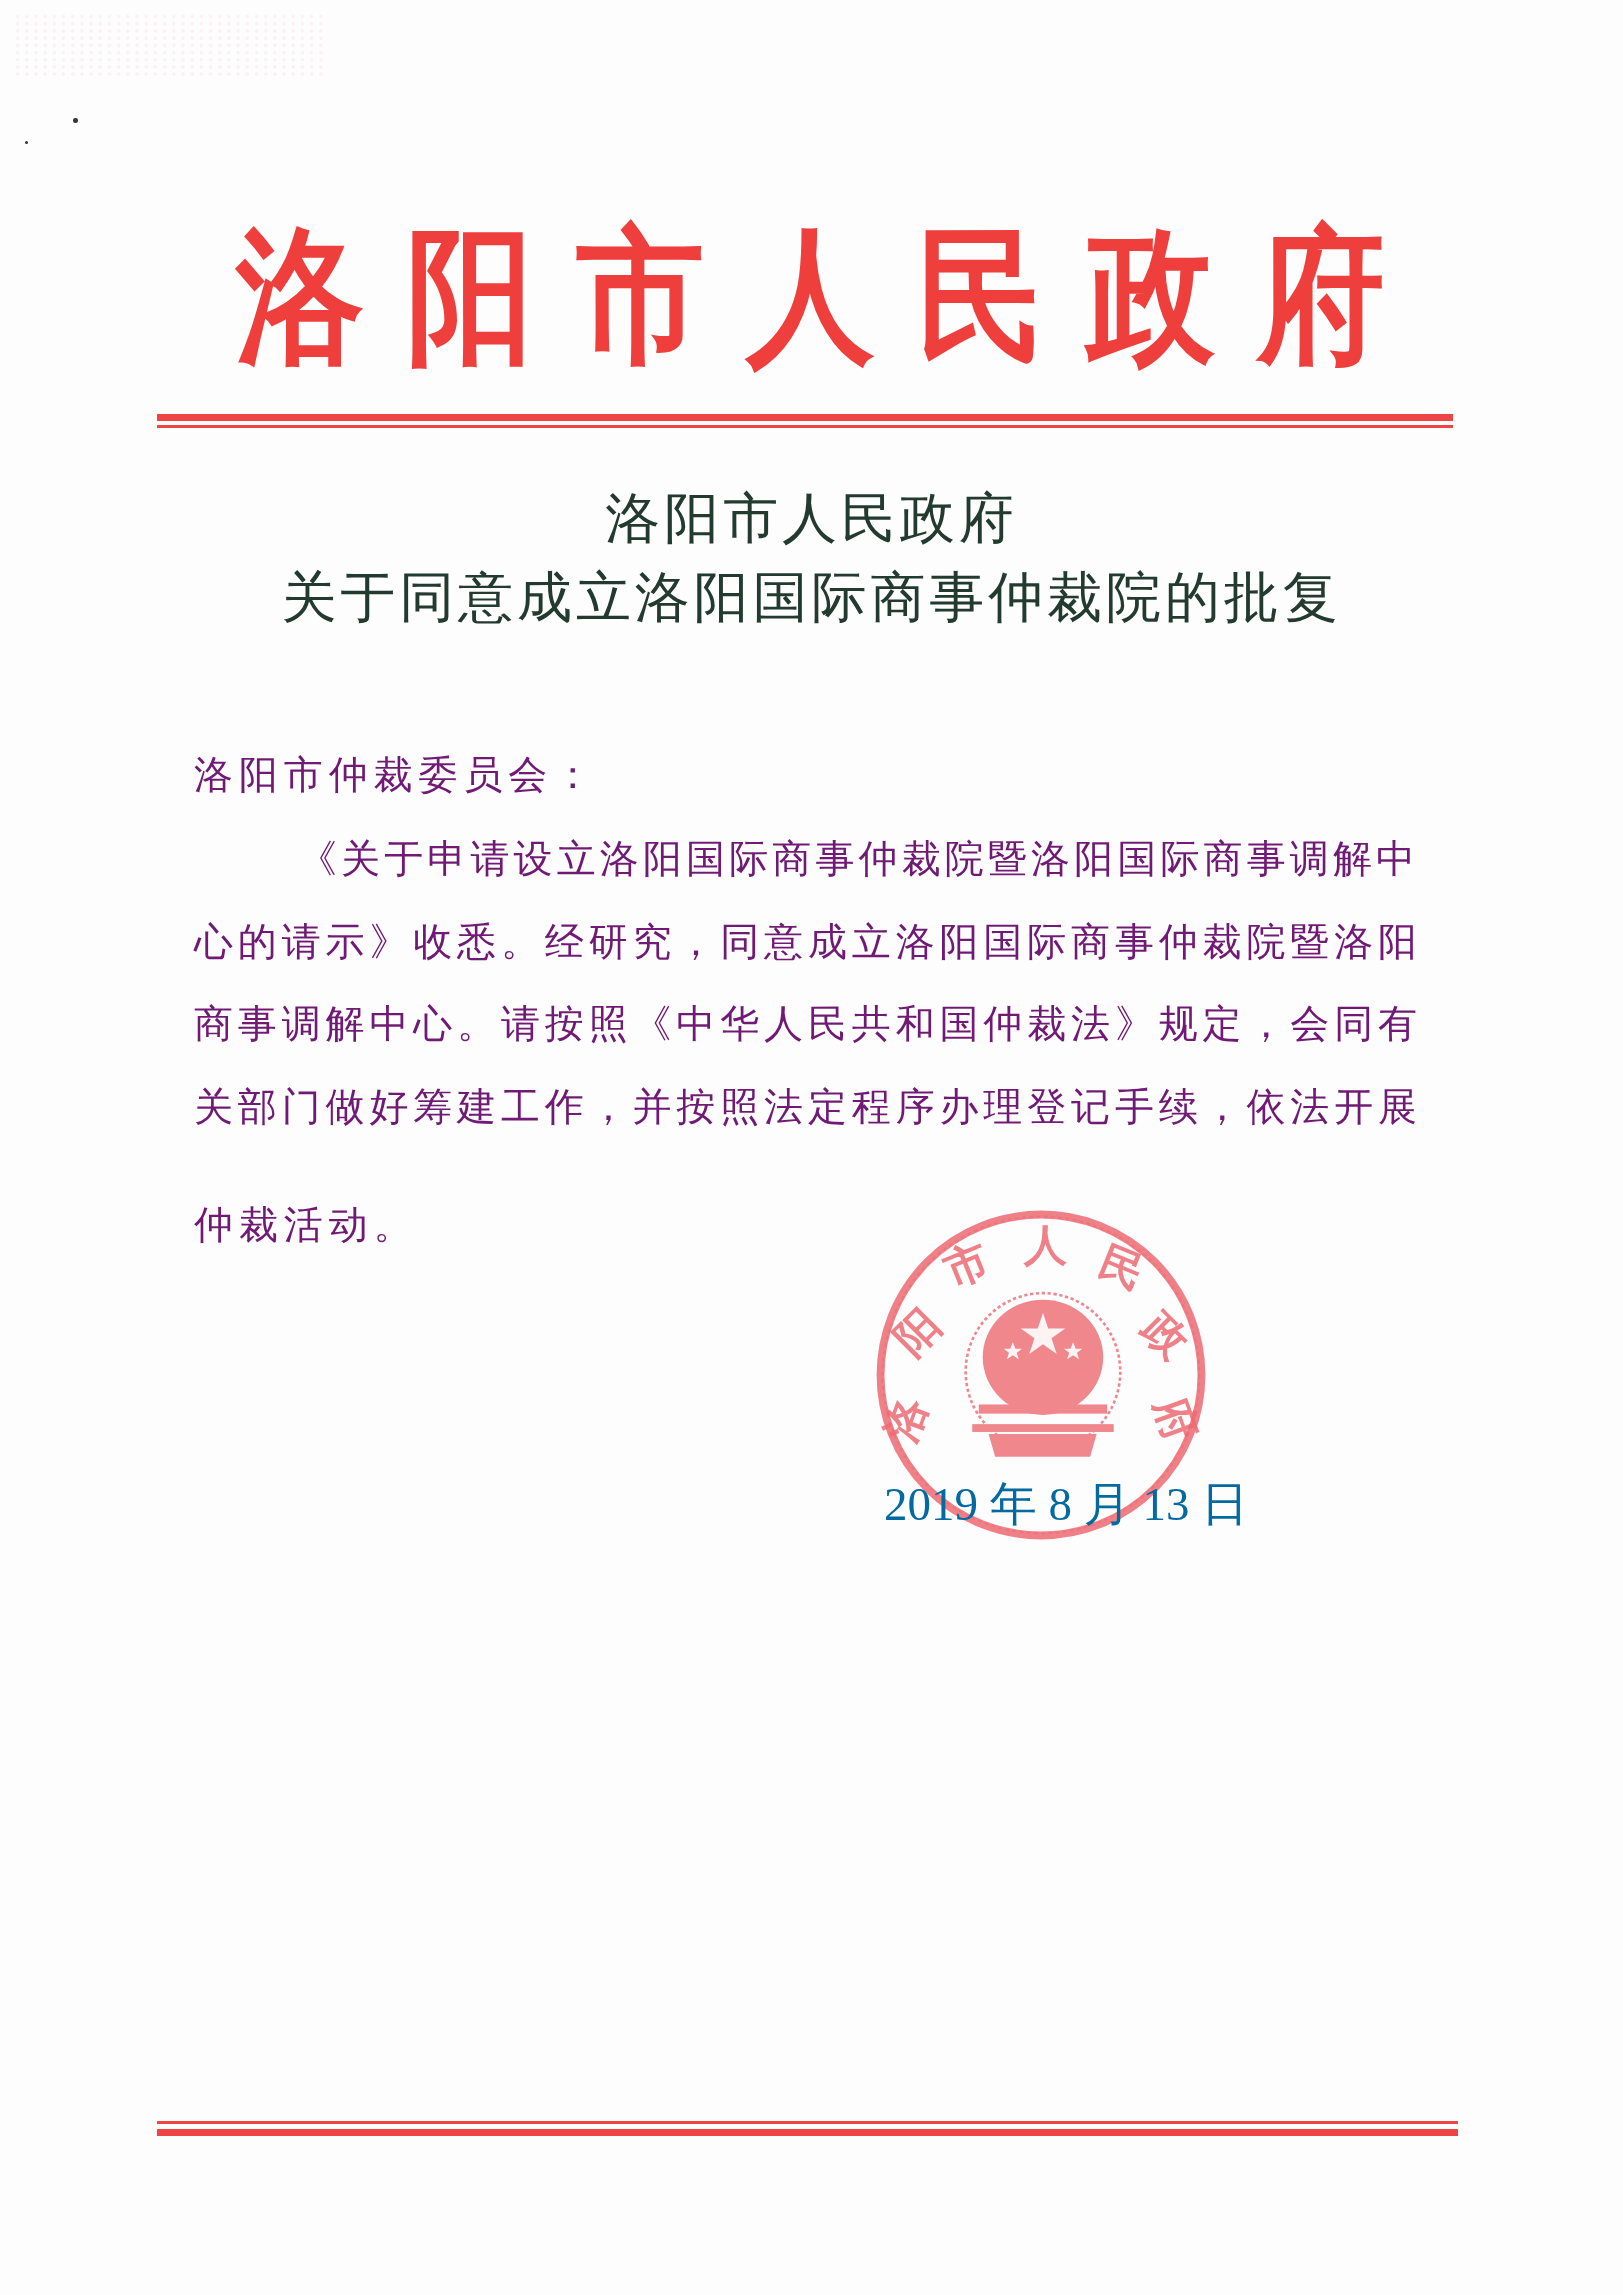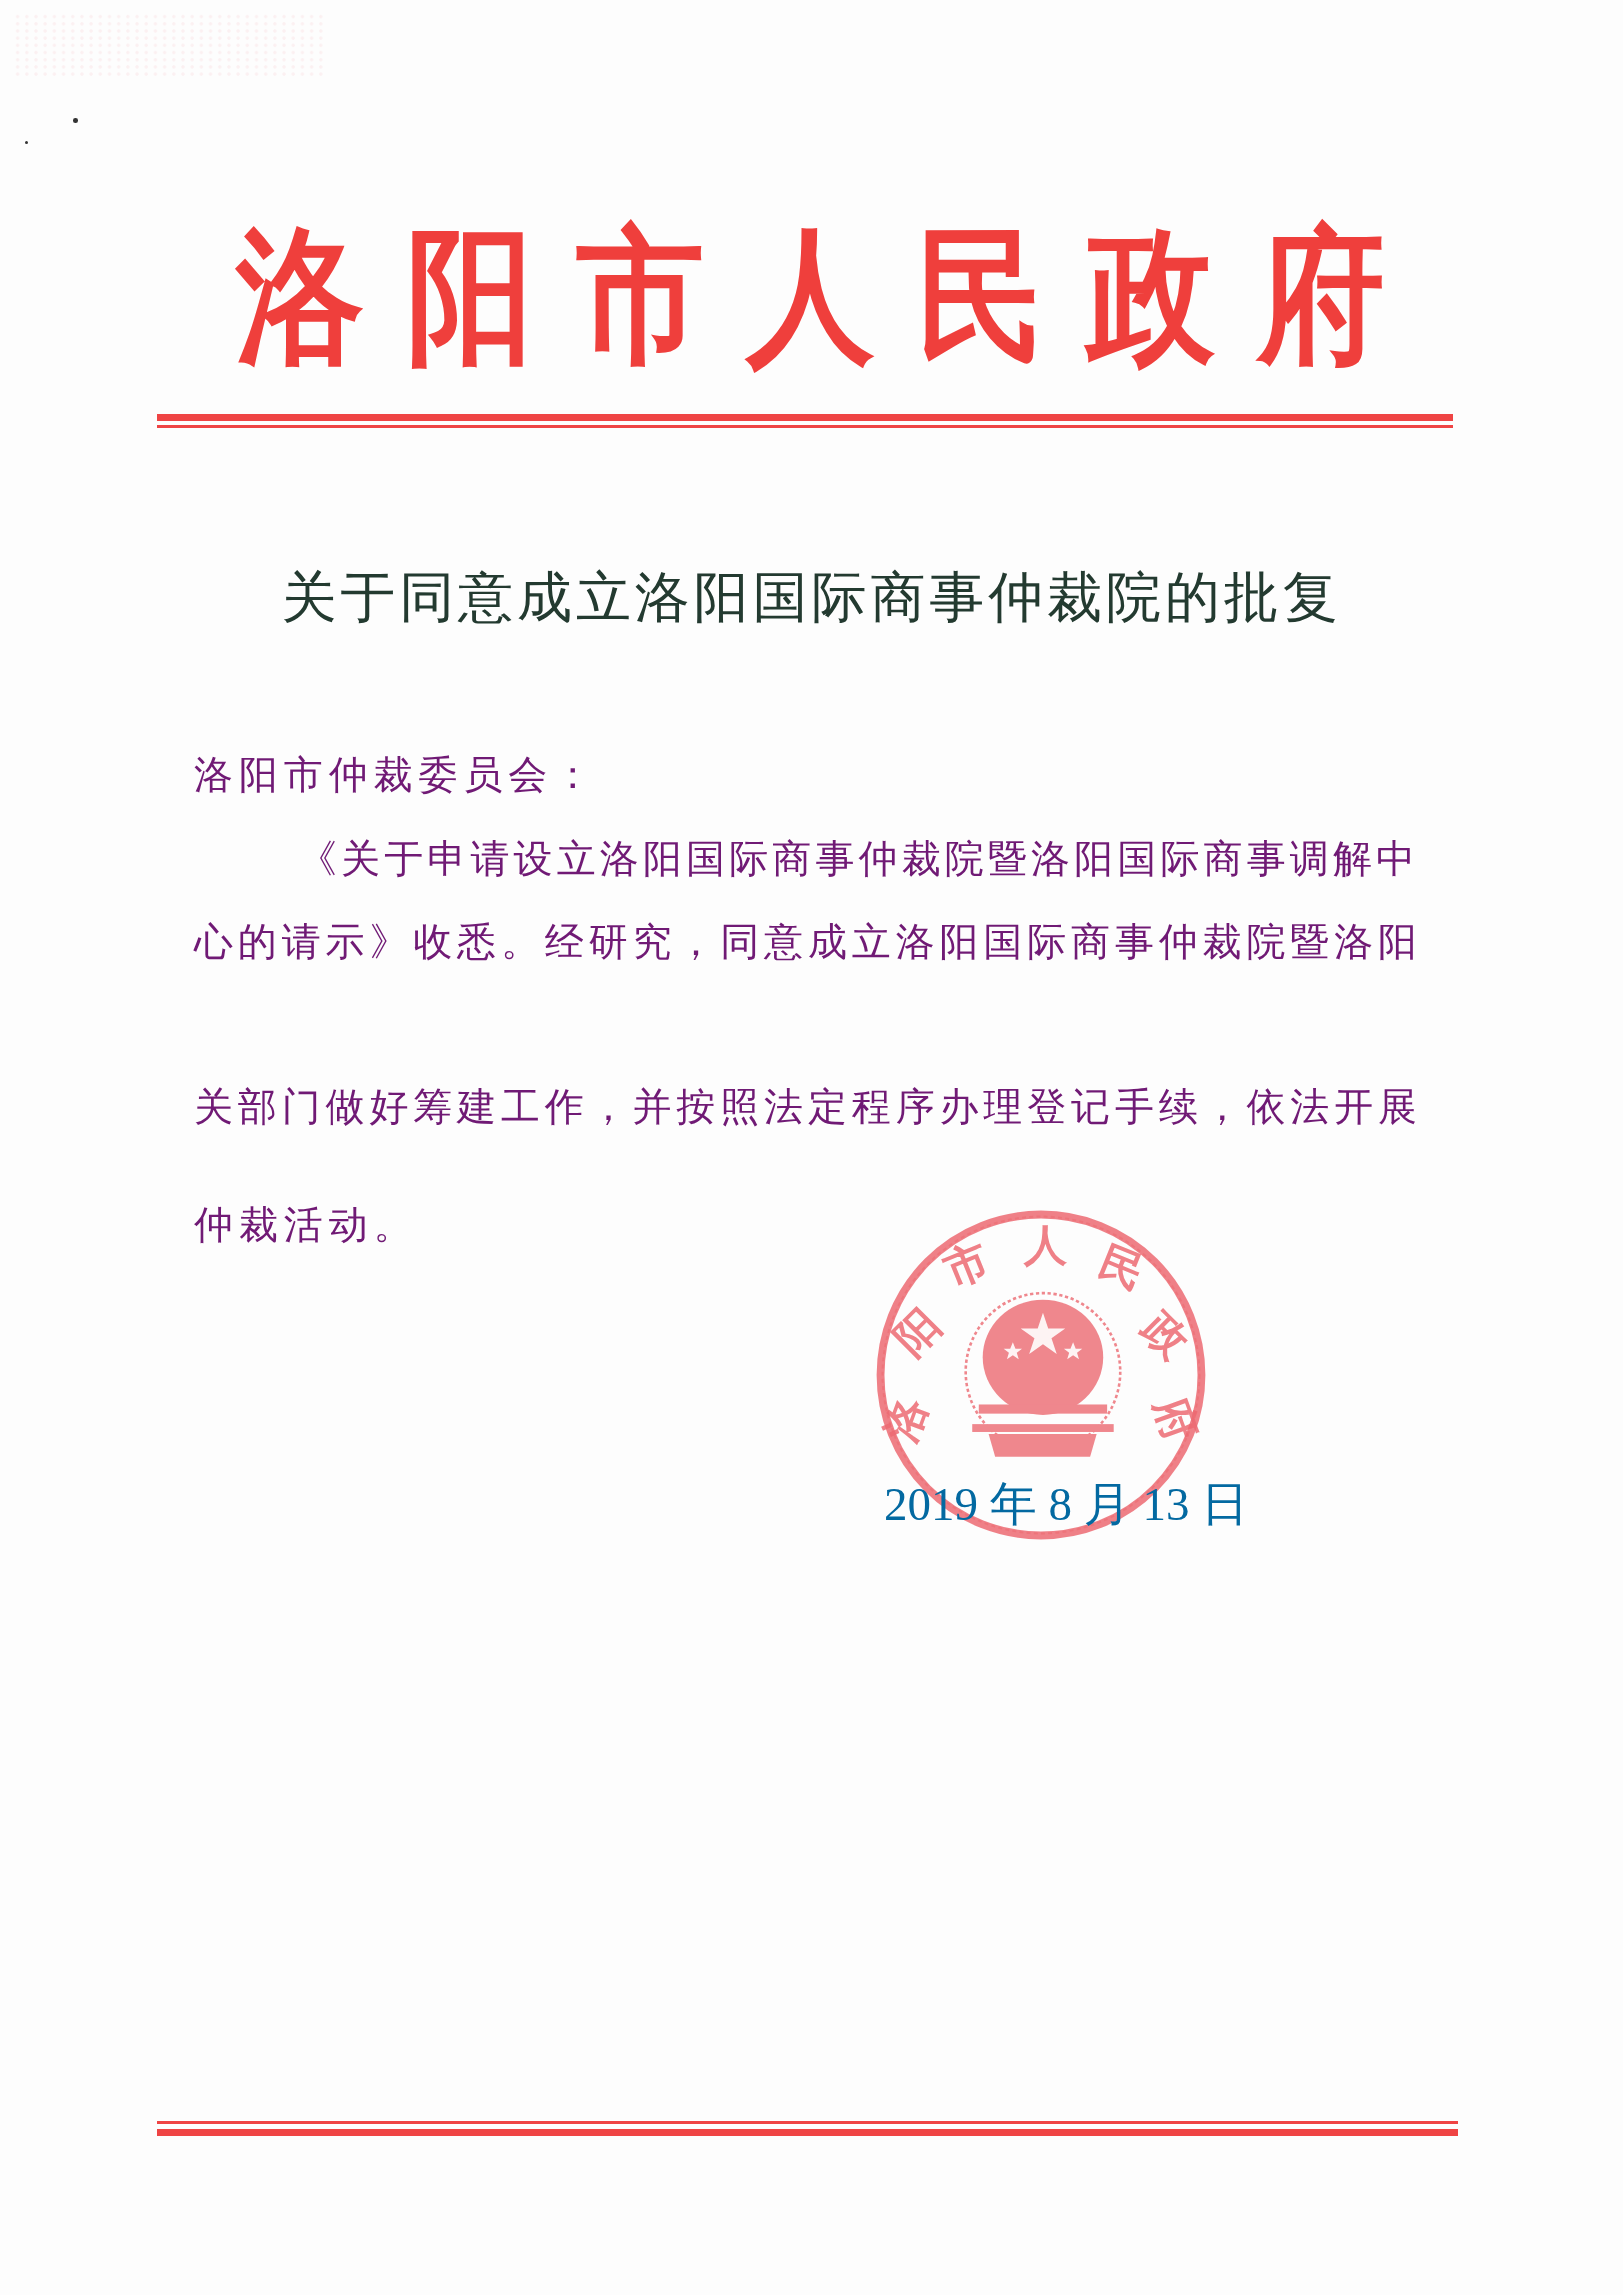--- a/index.html
+++ b/index.html
@@ -44,25 +44,27 @@
     <span>市</span>
     <span>人</span>
     <span>民</span>
     <span>政</span>
     <span>府</span>
   </div>
 
   <div class="rule" style="left:157px;top:414px;width:1296px;height:7.2px;"></div>
   <div class="rule" style="left:157px;top:425px;width:1296px;height:2.6px;"></div>
 
+  <div class="title" style="top:487px;">洛阳市人民政府</div>
   <div class="title" style="top:566px;">关于同意成立洛阳国际商事仲裁院的批复</div>
 
   <div class="line left" style="left:194px;top:751px;">洛阳市仲裁委员会：</div>
   <div class="line" style="left:194px;top:918px;width:1223px;">心的请示》收悉。经研究，同意成立洛阳国际商事仲裁院暨洛阳</div>
   <div class="line" style="left:298px;top:835px;width:1117px;">《关于申请设立洛阳国际商事仲裁院暨洛阳国际商事调解中</div>
+  <div class="line" style="left:194px;top:1000px;width:1223px;">商事调解中心。请按照《中华人民共和国仲裁法》规定，会同有</div>
   <div class="line" style="left:194px;top:1083px;width:1223px;">关部门做好筹建工作，并按照法定程序办理登记手续，依法开展</div>
   <div class="line left" style="left:194px;top:1165px;margin-top:36px;">仲裁活动。</div>
 
   <svg class="seal" viewBox="0 0 510 510" xmlns="http://www.w3.org/2000/svg">
     <g fill="none" stroke="#ec6a72">
       <circle cx="255" cy="255" r="245" stroke-width="12" opacity="0.85"></circle>
       <circle cx="255" cy="255" r="242" stroke-width="3" stroke-dasharray="6 5" opacity="0.6"></circle>
     </g>
     <g fill="#ec6a72" opacity="0.8">
 

